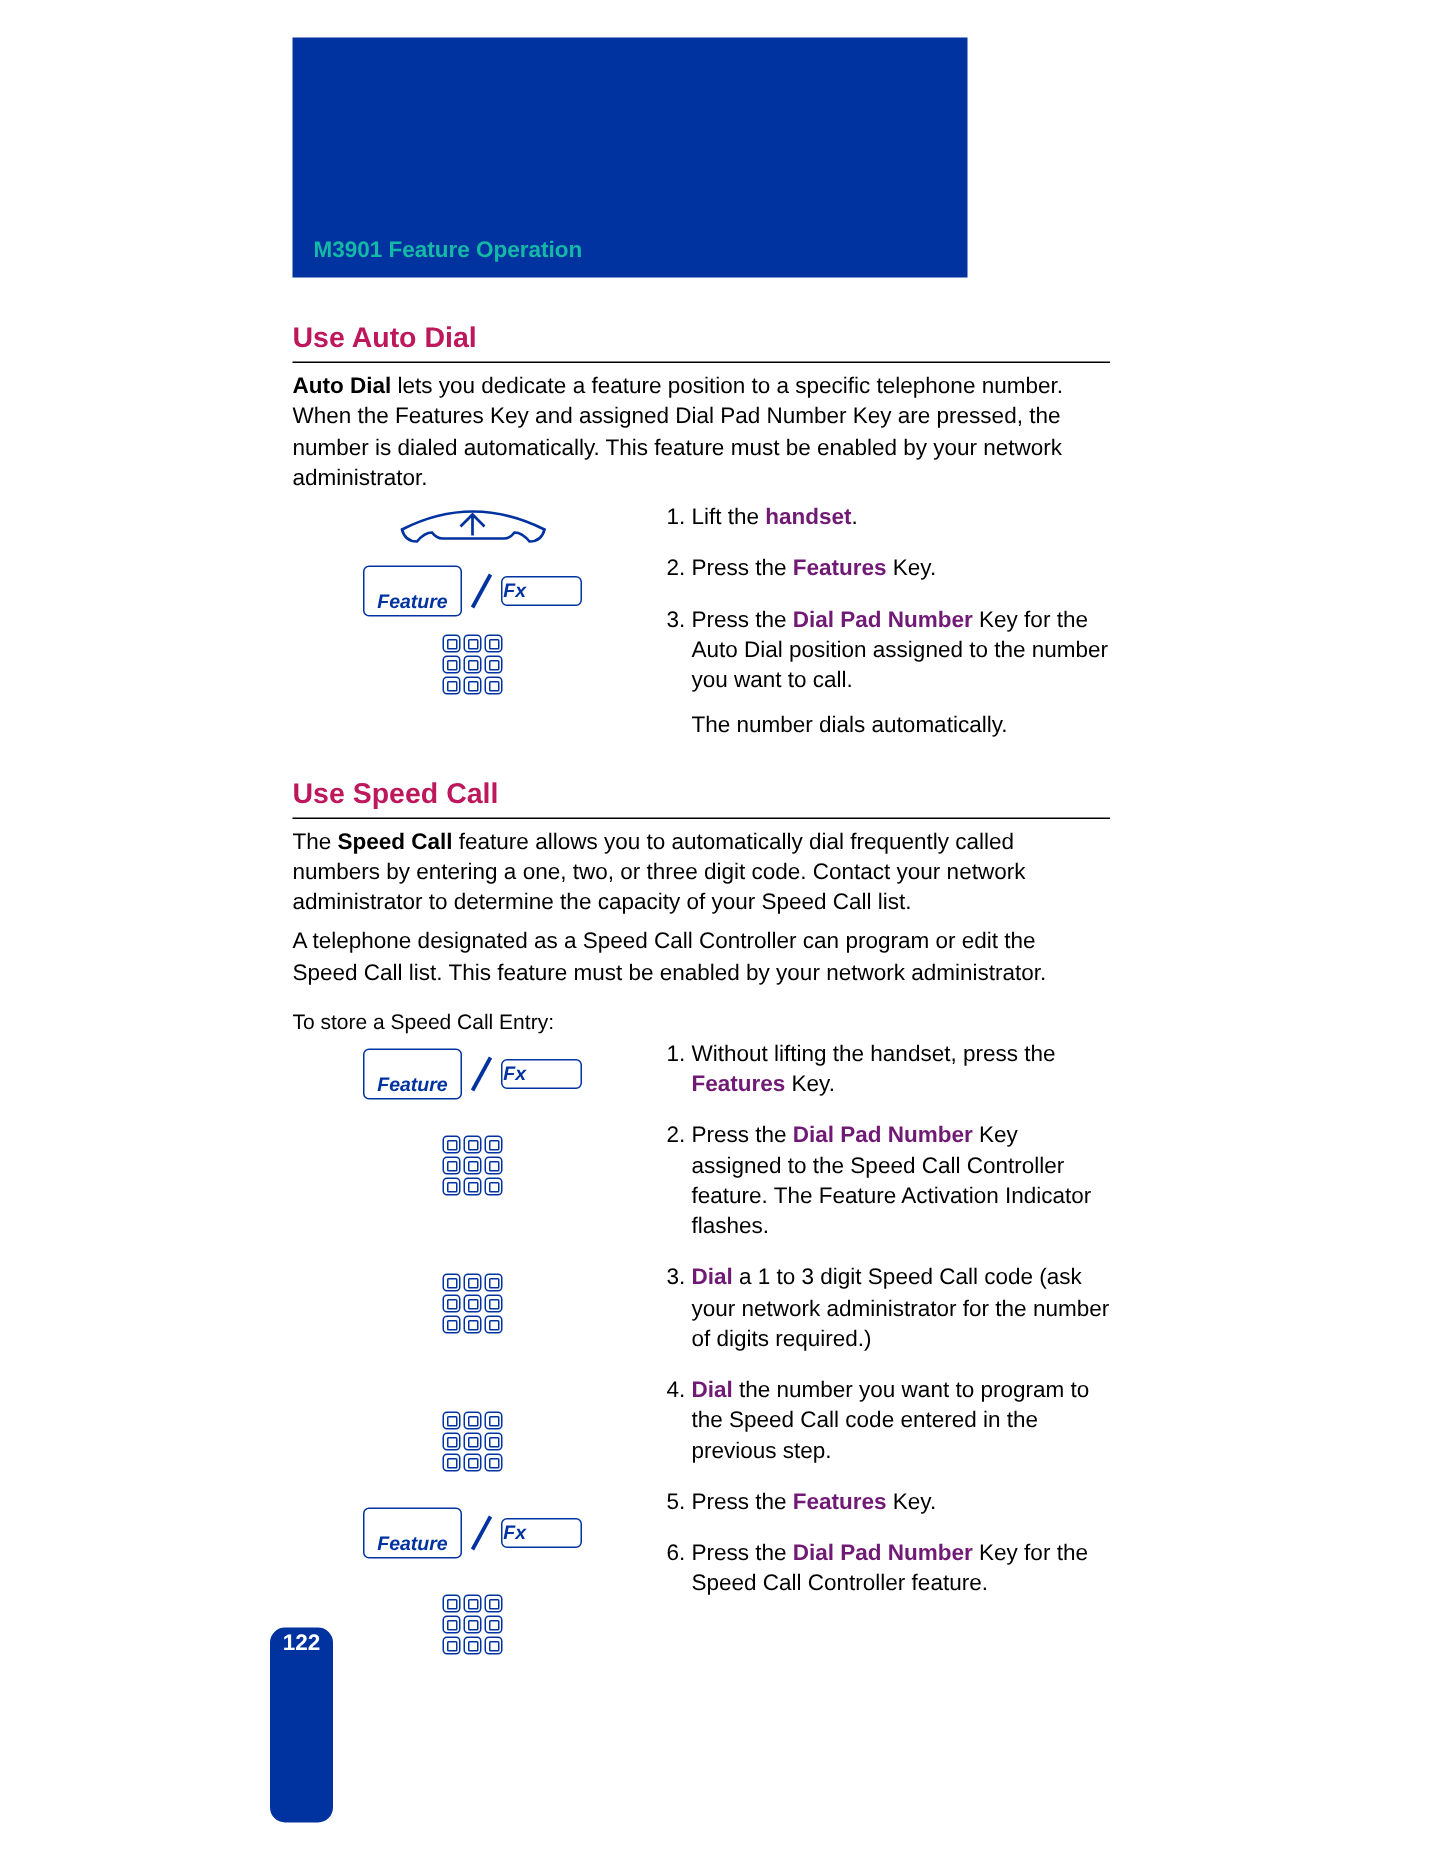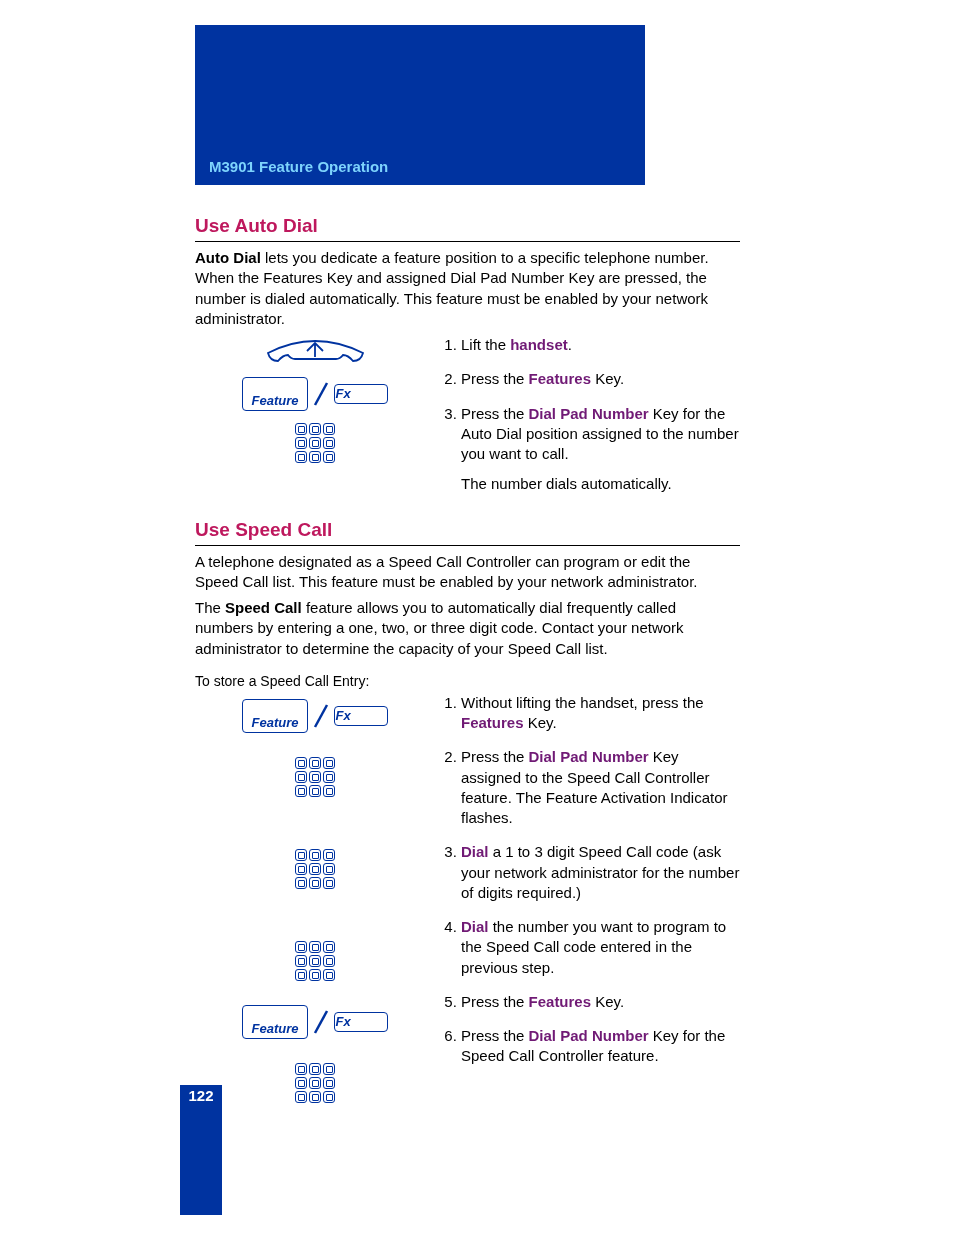--- a/index.html
+++ b/index.html
@@ -21,21 +21,21 @@
   left: 195px;
   top: 25px;
   width: 450px;
   height: 160px;
   background: #0033a0;
 }
 .header-title {
   position: absolute;
   bottom: 10px;
   left: 14px;
-  color: #7dd3fc;
+  color: #14b8a6;
   font-weight: bold;
   font-size: 15px;
 }
 .content {
   position: absolute;
   left: 195px;
   top: 205px;
   width: 545px;
 }
 .section-title {
@@ -90,20 +90,21 @@
   font-weight: normal;
   margin: 14px 0 4px 0;
 }
 .page-number-tab {
   position: absolute;
   left: 180px;
   bottom: 20px;
   width: 42px;
   height: 130px;
   background: #0033a0;
+  border-radius: 10px;
 }
 .page-number {
   position: absolute;
   top: 0;
   left: 0;
   right: 0;
   text-align: center;
   color: #fff;
   font-weight: bold;
   font-size: 15px;
@@ -228,24 +229,24 @@
           <li>
             <span>Press the </span><span class="blue-bold">Dial Pad Number</span><span> Key for the Auto Dial position assigned to the number you want to call.</span>
             <div class="followup">The number dials automatically.</div>
           </li>
         </ol>
       </div>
     </div>
 
     <div class="section-title">Use Speed Call</div>
     <hr class="section-rule">
-    <p class="intro">A telephone designated as a Speed Call Controller can program or edit the Speed Call list. This feature must be enabled by your network administrator.</p>
     <p class="intro">
       <span>The </span><span class="bold">Speed Call</span><span> feature allows you to automatically dial frequently called numbers by entering a one, two, or three digit code. Contact your network administrator to determine the capacity of your Speed Call list.</span>
     </p>
+    <p class="intro">A telephone designated as a Speed Call Controller can program or edit the Speed Call list. This feature must be enabled by your network administrator.</p>
     <div class="sub-heading">To store a Speed Call Entry:</div>
 
     <div class="two-col">
       <div class="icons-col">
         <div class="icon-block">
           <div class="feature-row">
             <span class="feature-btn">Feature</span>
             <svg class="slash-svg" viewBox="0 0 18 26">
                 <line x1="3" y1="24" x2="15" y2="2" stroke="#0033a0" stroke-width="2.5"></line>
               </svg>

